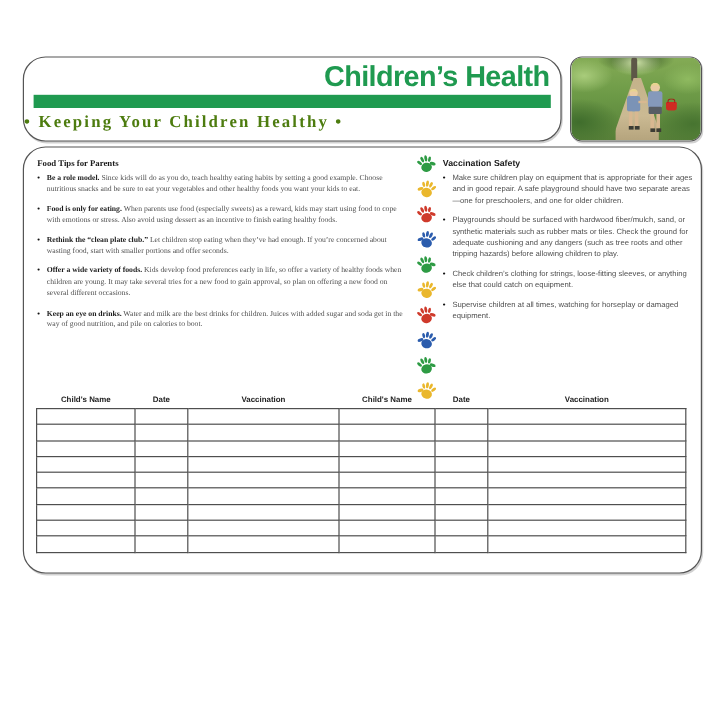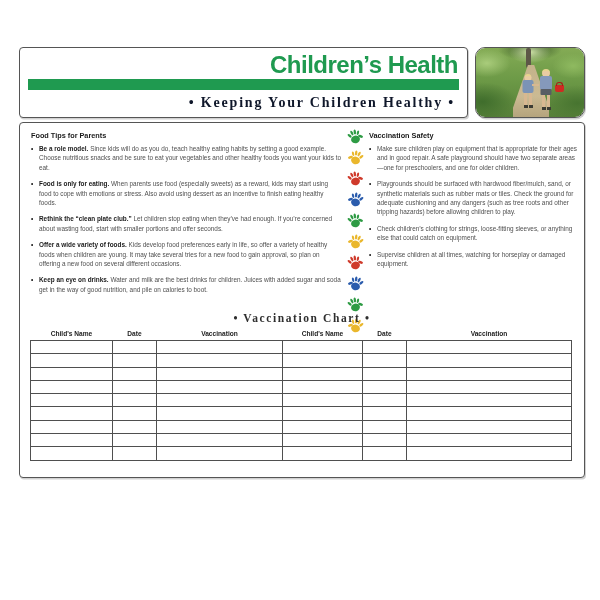--- a/index.html
+++ b/index.html
@@ -3,34 +3,34 @@
 <meta charset="utf-8">
 <style>
   html,body{margin:0;padding:0;}
   body{
     width:600px;height:600px;background:#ffffff;position:relative;
     font-family:"Liberation Sans", sans-serif;color:#4a4a4a;
     -webkit-font-smoothing:antialiased;
   }
   .rounded-box{
     position:absolute;background:#fff;border:1.5px solid #555;
-    border-radius:4px;box-sizing:border-box;
+    border-radius:19px;box-sizing:border-box;
     box-shadow:1px 1.5px 0 rgba(0,0,0,.18);
   }
   
   .header-box{left:19px;top:47px;width:449px;height:71px;}
   .masthead-title{
     position:absolute;top:5px;right:9px;font-size:24px;font-weight:bold;
     color:#1f9a50;letter-spacing:-0.5px;line-height:1;
   }
   .green-bar{position:absolute;left:8px;right:8px;top:31px;height:11px;background:#1f9a50;}
   .masthead-subtitle{
-    position:absolute;left:0;right:12px;top:47px;text-align:right;
+    position:absolute;left:0;right:0;top:47px;text-align:left;
     font-family:"Liberation Serif", serif;font-weight:bold;font-size:14px;
-    letter-spacing:1.8px;color:#0f172a;
+    letter-spacing:1.8px;color:#4d7c0f;
   }
   
   .photo-box{left:475px;top:47px;width:110px;height:71px;border-radius:10px;overflow:hidden;padding:0;}
   .photo{
     position:absolute;inset:0;overflow:hidden;border-radius:8px;
     background:
       radial-gradient(ellipse 30px 16px at 50% 6%, #cfe3a8 0%, rgba(207,227,168,0) 70%),
       radial-gradient(ellipse 34px 20px at 10% 22%, #a9cc7b 0%, rgba(169,204,123,0) 70%),
       radial-gradient(ellipse 30px 18px at 90% 26%, #8fba60 0%, rgba(143,186,96,0) 70%),
       radial-gradient(ellipse 46px 26px at 6% 78%, #3f6d2c 0%, rgba(63,109,44,0) 75%),
@@ -58,21 +58,21 @@
   .boy2 .head{width:8px;height:8px;}
   .boy2 .shirt{top:7px;width:12px;height:14px;background:#8599bb;}
   .boy2 .shorts{position:absolute;left:50%;transform:translateX(-50%);top:20px;width:11px;height:6px;background:#585d64;border-radius:1px;}
   .boy2 .legs{top:26px;} .boy2 .legs i{height:12px;}
   .held-hands{position:absolute;left:52%;top:52%;width:7px;height:2px;background:#d8b891;}
   .bucket{position:absolute;left:73%;top:53%;width:9px;height:7px;background:#cf2b22;border-radius:1px 1px 2px 2px;}
   .bucket::before{content:"";position:absolute;left:1px;right:1px;top:-3px;height:3px;border:1px solid #a42017;border-bottom:none;border-radius:3px 3px 0 0;}
   
   .main-box{left:19px;top:122px;width:566px;height:356px;}
   .col-heading{font-size:7.3px;font-weight:bold;color:#1a1a1a;margin:0 0 4px 0;}
-  .tips-col{position:absolute;left:11px;top:8px;width:311px;}
+  .tips-col{position:absolute;left:11px;top:8px;width:311px;font-family:Liberation Serif, serif;}
   .safety-col{position:absolute;left:349px;top:8px;width:208px;}
   ul.bullets{list-style:none;margin:0;padding:0;}
   ul.bullets li{
     position:relative;padding-left:8px;margin-bottom:7px;
     font-size:6.4px;line-height:1.47;color:#4f4f4f;
   }
   ul.bullets li::before{content:"•";position:absolute;left:0;top:0;color:#111;font-weight:bold;}
   ul.bullets b{color:#1a1a1a;}
   
   .hand-col{position:absolute;left:324px;top:5px;width:22px;display:flex;flex-direction:column;gap:4px;align-items:center;}
@@ -193,21 +193,20 @@
   <div class="safety-col">
     <h3 class="col-heading">Vaccination Safety</h3>
     <ul class="bullets">
       <li><span>Make sure children play on equipment that is appropriate for their ages and in good repair. A safe playground should have two separate areas—one for preschoolers, and one for older children.</span></li>
       <li><span>Playgrounds should be surfaced with hardwood fiber/mulch, sand, or synthetic materials such as rubber mats or tiles. Check the ground for adequate cushioning and any dangers (such as tree roots and other tripping hazards) before allowing children to play.</span></li>
       <li><span>Check children’s clothing for strings, loose-fitting sleeves, or anything else that could catch on equipment.</span></li>
       <li><span>Supervise children at all times, watching for horseplay or damaged equipment.</span></li>
     </ul>
   </div>
 
-  <div class="chart-title">• Vaccination Chart •</div>
 
   <table class="vax-table">
     <colgroup>
       <col style="width:82px">
         <col style="width:44px">
         <col style="width:126px">
       <col style="width:80px">
         <col style="width:44px">
         <col style="width:165px">
     </colgroup>

